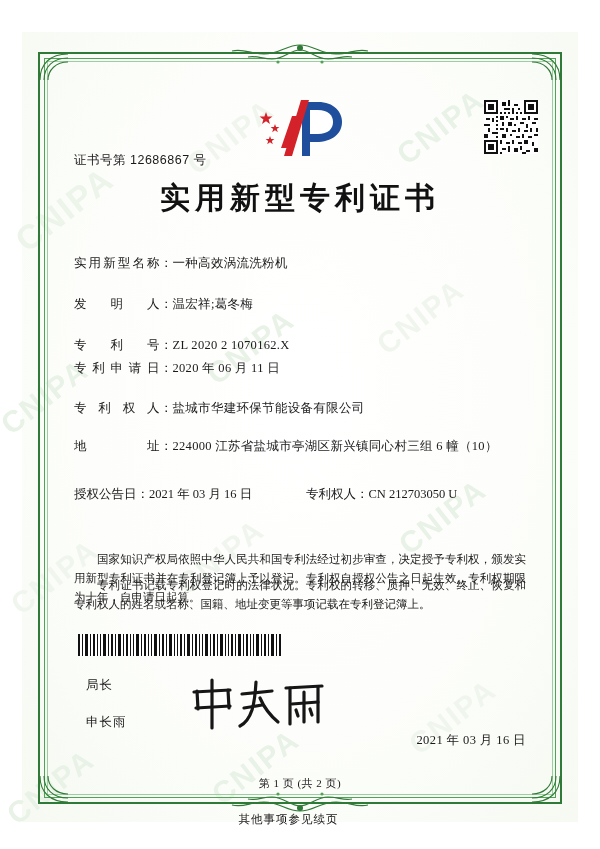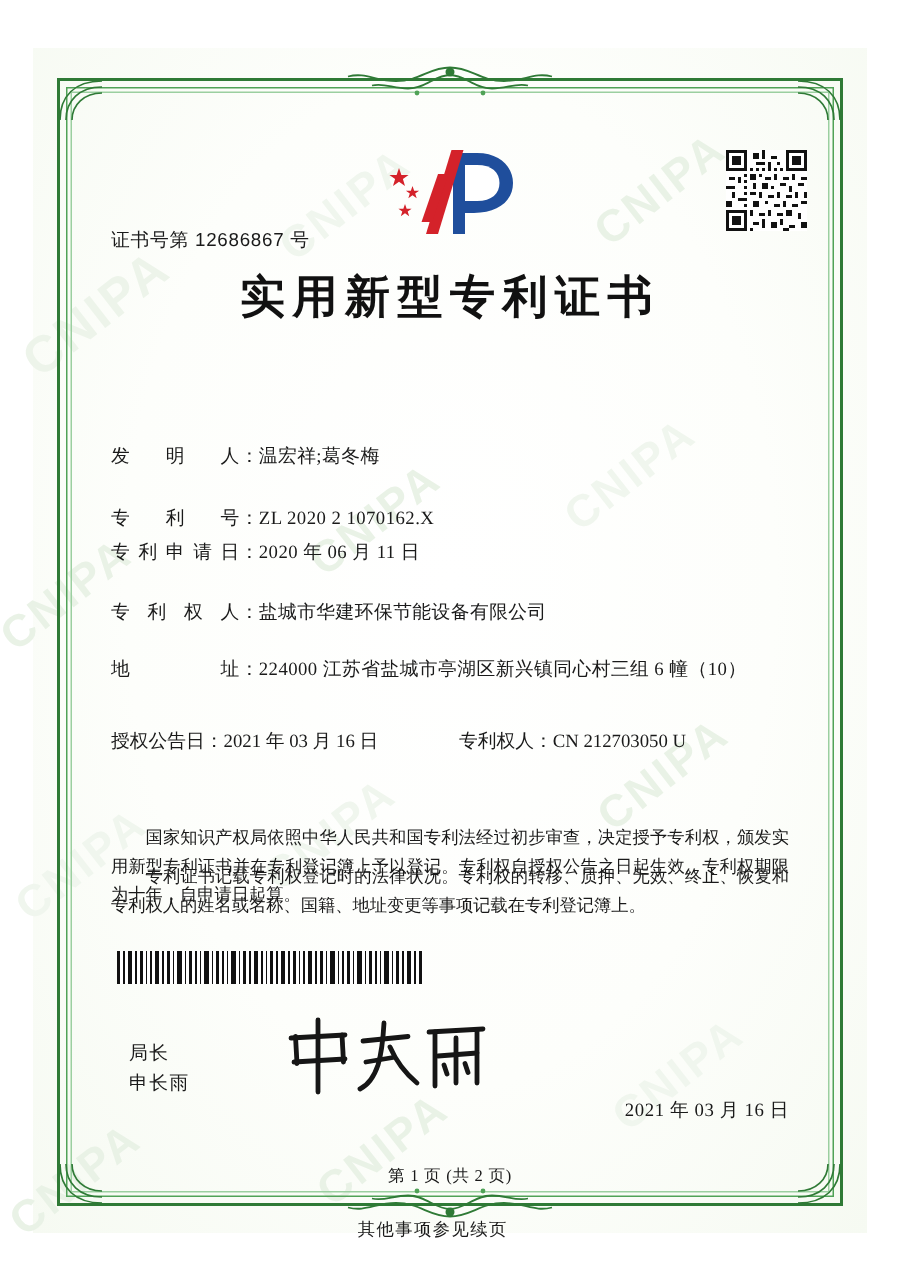--- a/index.html
+++ b/index.html
@@ -417,20 +417,23 @@
         <rect x="21" y="25" width="2" height="1"></rect>
           <rect x="25" y="24" width="2" height="2"></rect>
         <rect x="8" y="26" width="1" height="1"></rect>
           <rect x="19" y="26" width="2" height="1"></rect>
       </g>
     </svg>
   </div>
 
   <div class="title">实用新型专利证书</div>
 
+  <div class="field" style="top:255px;">
+    <span class="lab spread">实用新型名称</span><span>：</span><span class="val">一种高效涡流洗粉机</span>
+  </div>
 
   <div class="field" style="top:296px;">
     <span class="lab spread">发明人</span><span>：</span><span class="val">温宏祥;葛冬梅</span>
   </div>
 
   <div class="field" style="top:337px;">
     <span class="lab spread">专利号</span><span>：</span><span class="val">ZL 2020 2 1070162.X</span>
   </div>
 
   <div class="field" style="top:360px; left:74px; top:360px;">
@@ -512,21 +515,21 @@
         <rect x="183" y="0" width="1" height="22"></rect>
           <rect x="186" y="0" width="2" height="22"></rect>
         <rect x="190" y="0" width="1" height="22"></rect>
           <rect x="193" y="0" width="3" height="22"></rect>
         <rect x="198" y="0" width="1" height="22"></rect>
           <rect x="201" y="0" width="2" height="22"></rect>
       </g>
     </svg>
   </div>
 
-  <div class="sig-label" style="top:694px;">局长</div>
+  <div class="sig-label" style="top:677px;">局长</div>
   <div class="sig-label" style="top:714px;">申长雨</div>
 
   <div class="signature">
     <svg width="140" height="54" viewBox="0 0 140 54">
       <g fill="none" stroke="#161616" stroke-width="3.2" stroke-linecap="round" stroke-linejoin="round">
 
         <path d="M8 14 L44 12"></path>
         <path d="M10 30 L44 28"></path>
         <path d="M11 13 L12 31"></path>
         <path d="M42 12 L43 30"></path>

